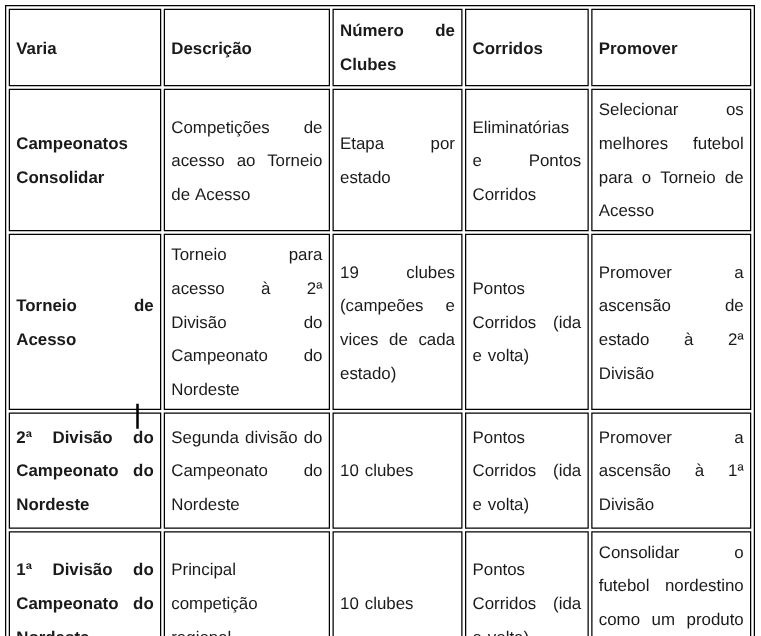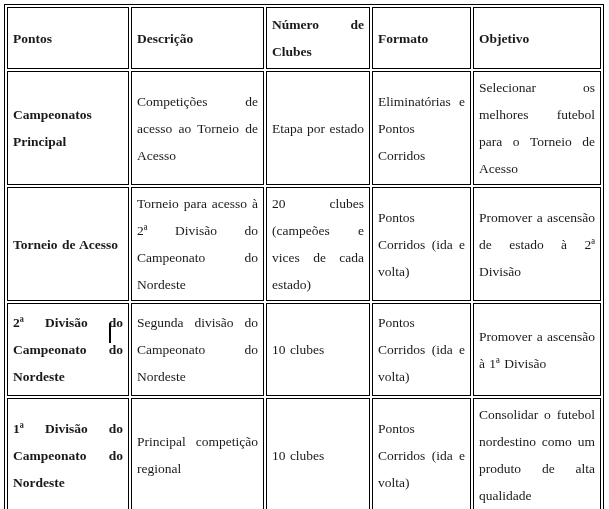--- a/index.html
+++ b/index.html
@@ -28,21 +28,20 @@
     border: 1px solid #000000;
     vertical-align: middle;
     text-align: justify;
     padding: 2px 5px;
     font-size: 13.5px;
     line-height: 27px;
     color: #1a1a1a;
     font-weight: normal;
     overflow: hidden;
     word-spacing: 1px;
-    font-family: Liberation Serif, serif;
   }
   table.doc-table th,
   table.doc-table td.col-etapa {
     font-weight: bold;
   }
   col.c1 { width: 122px; }
   col.c2 { width: 133px; }
   col.c3 { width: 104px; }
   col.c4 { width: 99px;  }
   col.c5 { width: 128px; }
@@ -69,39 +68,39 @@
     <colgroup>
       <col class="c1">
         <col class="c2">
         <col class="c3">
         <col class="c4">
         <col class="c5">
     </colgroup>
 
     <tbody>
         <tr class="r-head">
-      <th><span>Pontos</span></th>
+      <th><span>Varia</span></th>
       <th><span>Descrição</span></th>
       <th><span>Número de Clubes</span></th>
-      <th><span>Formato</span></th>
-      <th><span>Objetivo</span></th>
+      <th><span>Corridos</span></th>
+      <th><span>Promover</span></th>
     </tr>
 
     <tr class="r-0">
-      <td class="col-etapa"><span>Campeonatos Principal</span></td>
+      <td class="col-etapa"><span>Campeonatos Consolidar</span></td>
       <td><span>Competições de acesso ao Torneio de Acesso</span></td>
       <td><span>Etapa por estado</span></td>
       <td><span>Eliminatórias e Pontos Corridos</span></td>
       <td><span>Selecionar os melhores futebol para o Torneio de Acesso</span></td>
     </tr>
 
     <tr class="r-1">
       <td class="col-etapa"><span>Torneio de Acesso</span></td>
       <td><span>Torneio para acesso à 2ª Divisão do Campeonato do Nordeste</span></td>
-      <td><span>20 clubes (campeões e vices de cada estado)</span></td>
+      <td><span>19 clubes (campeões e vices de cada estado)</span></td>
       <td><span>Pontos Corridos (ida e volta)</span></td>
       <td><span>Promover a ascensão de estado à 2ª Divisão</span></td>
     </tr>
 
     <tr class="r-2">
       <td class="col-etapa"><span>2ª Divisão do Campeonato do Nordeste</span></td>
       <td><span>Segunda divisão do Campeonato do Nordeste</span></td>
       <td><span>10 clubes</span></td>
       <td><span>Pontos Corridos (ida e volta)</span></td>
       <td><span>Promover a ascensão à 1ª Divisão</span></td>

